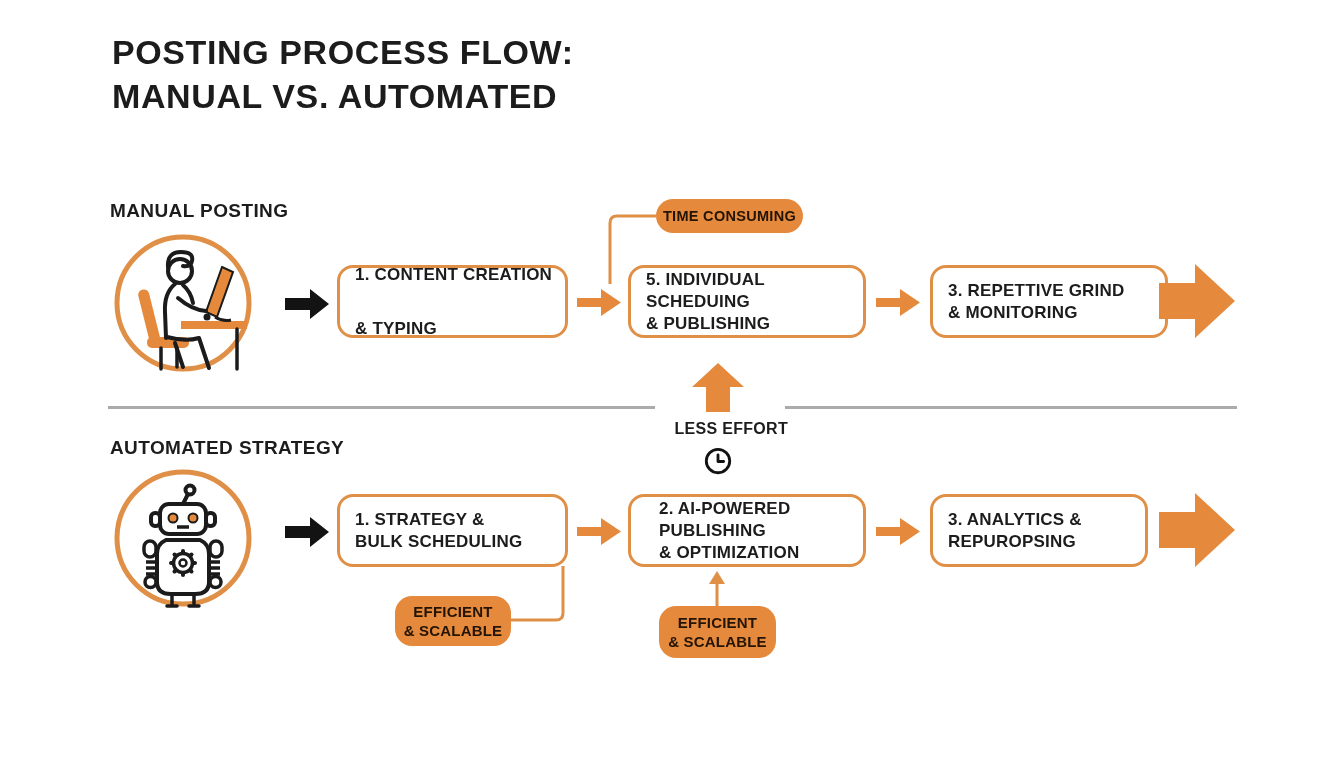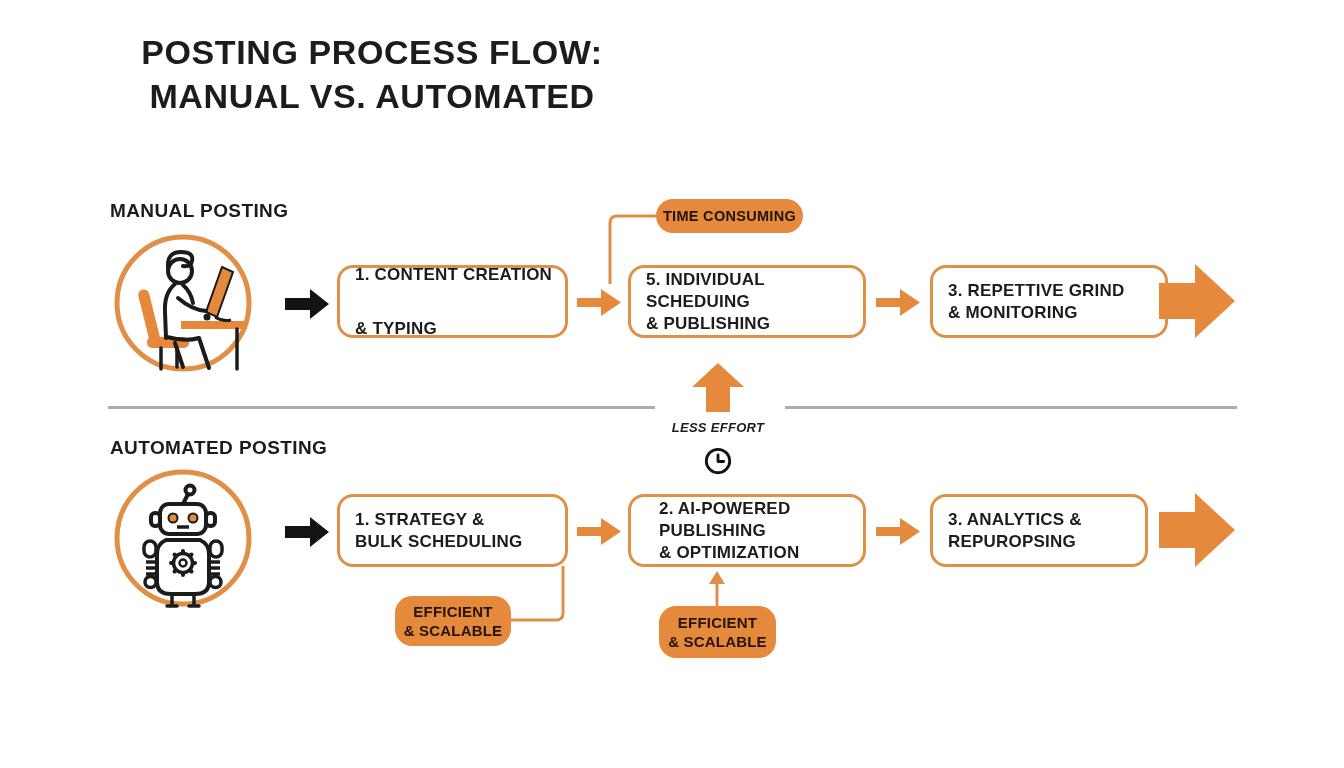--- a/index.html
+++ b/index.html
@@ -11,21 +11,21 @@
   }
   *{margin:0;padding:0;box-sizing:border-box;}
   body{background:#e9e9e9;font-family:"Liberation Sans",sans-serif;}
   .canvas{
     position:relative;width:1344px;height:768px;background:var(--background,#fff);
     overflow:hidden;color:var(--text,#1c1c1c);
   }
   .abs{position:absolute;}
   .page-title{
     left:112px;top:30px;width:520px;
-    font-size:34px;font-weight:bold;letter-spacing:0.6px;line-height:44px;text-align:center;
+    font-size:34px;font-weight:bold;letter-spacing:0.6px;line-height:44px;
   }
   .section-label{
     font-size:19px;font-weight:bold;letter-spacing:0.4px;text-align:right;
   }
   .icon-circle{width:144px;height:144px;}
   .step-box{
     top:0;height:73px;background:#fff;
     border:3px solid var(--border,#E08F46);border-radius:16px;
     display:flex;flex-direction:column;justify-content:center;
     padding-left:15px;padding-right:6px;
@@ -34,21 +34,21 @@
   }
   .pill{
     background:var(--orange,#E5893C);border-radius:17px;
     display:flex;flex-direction:column;align-items:center;justify-content:center;
     font-weight:bold;color:#231406;z-index:2;text-align:center;
   }
   .pill.tc{font-size:14.5px;letter-spacing:0.3px;}
   .pill.ef{font-size:15px;line-height:19px;letter-spacing:0.2px;}
   .divider{height:3px;background:var(--divider,#ABABAB);z-index:1;}
   .less-effort{
-    font-size:13px;font-weight:bold;letter-spacing:0.3px;text-align:center;width:140px;font-style:italic;
+    font-size:16px;font-weight:bold;letter-spacing:0.3px;text-align:right;width:140px;
   }
   svg{display:block;}
   .overlay{left:0;top:0;z-index:1;}
   .z2{z-index:2;}
 </style>
 </head>
 <body>
 
 <div class="canvas">
 
@@ -139,21 +139,21 @@
     <polygon points="26,0 52,24 38,24 38,49 14,49 14,24 0,24" fill="var(--orange,#E5893C)"></polygon>
   </svg>
 
   <div class="abs less-effort" style="left:648px;top:420px;">LESS EFFORT</div>
 
   <svg class="abs z2" style="left:703px;top:446px;" width="30" height="30" viewBox="0 0 32 32">
     <circle cx="16" cy="16" r="12.5" fill="none" stroke="#111" stroke-width="3"></circle>
     <path d="M16 9.5 V16.5 H22" fill="none" stroke="#111" stroke-width="3" stroke-linecap="round" stroke-linejoin="round"></path>
   </svg>
 
-  <div class="abs section-label" style="left:110px;top:437px;">AUTOMATED POSTING</div>
+  <div class="abs section-label" style="left:110px;top:437px;">AUTOMATED STRATEGY</div>
 
   <div class="abs icon-circle z2" style="left:111px;top:466px;">
     <svg viewBox="0 0 144 144" width="144" height="144">
       <circle cx="72" cy="72" r="66" fill="#fff" stroke="var(--border,#E08F46)" stroke-width="5"></circle>
       <g fill="#fff" stroke="#1b1b1b" stroke-width="4" stroke-linejoin="round">
         <path d="M72 38 L78 26" stroke-linecap="round"></path>
         <circle cx="79" cy="24" r="4.5"></circle>
         <rect x="49" y="38" width="46" height="30" rx="9"></rect>
         <rect x="40" y="47" width="9" height="13" rx="4"></rect>
         <rect x="95" y="47" width="9" height="13" rx="4"></rect>

